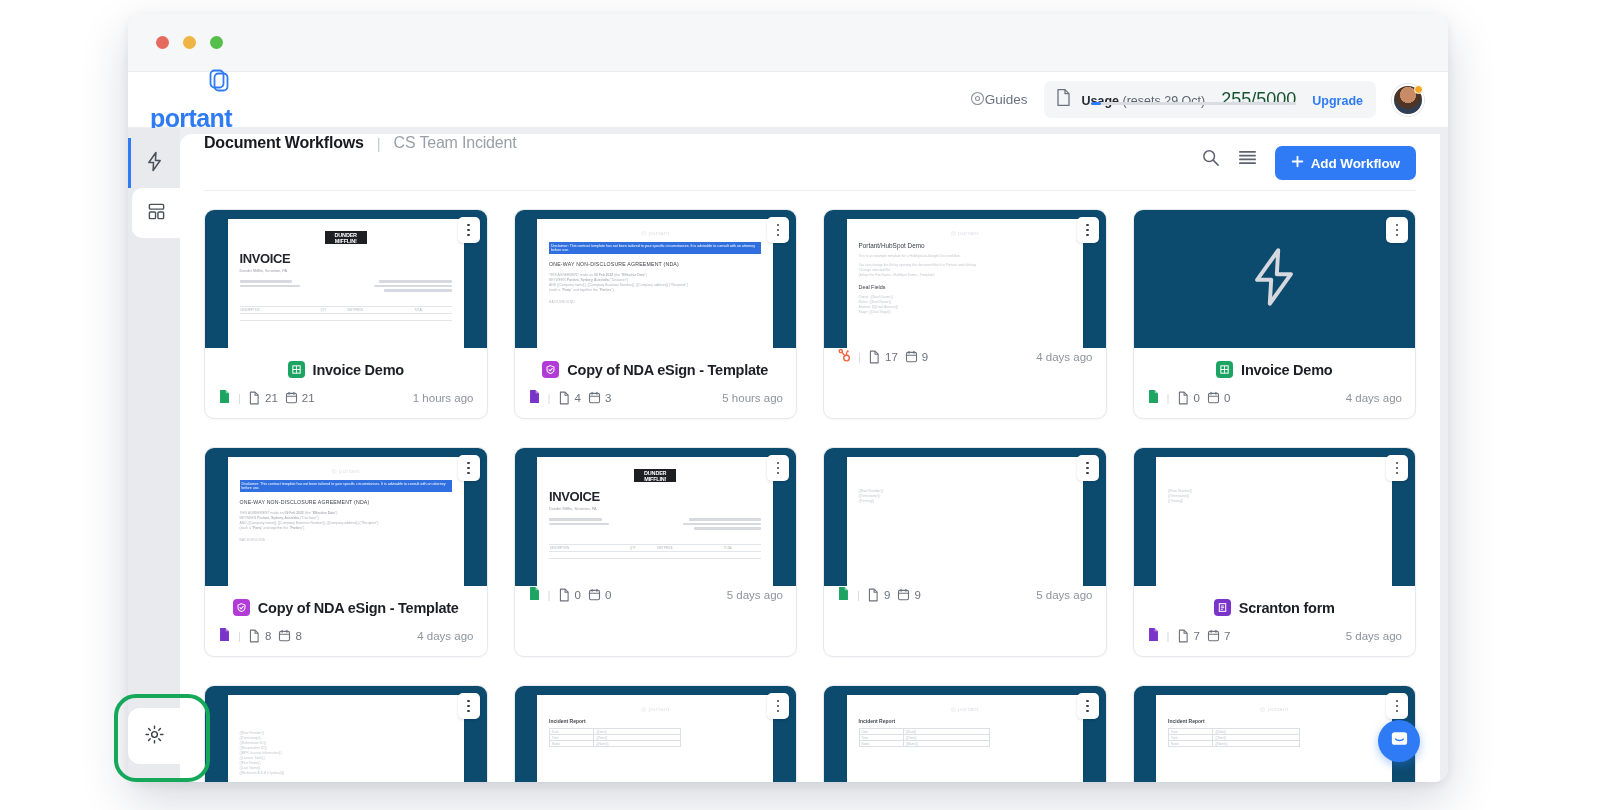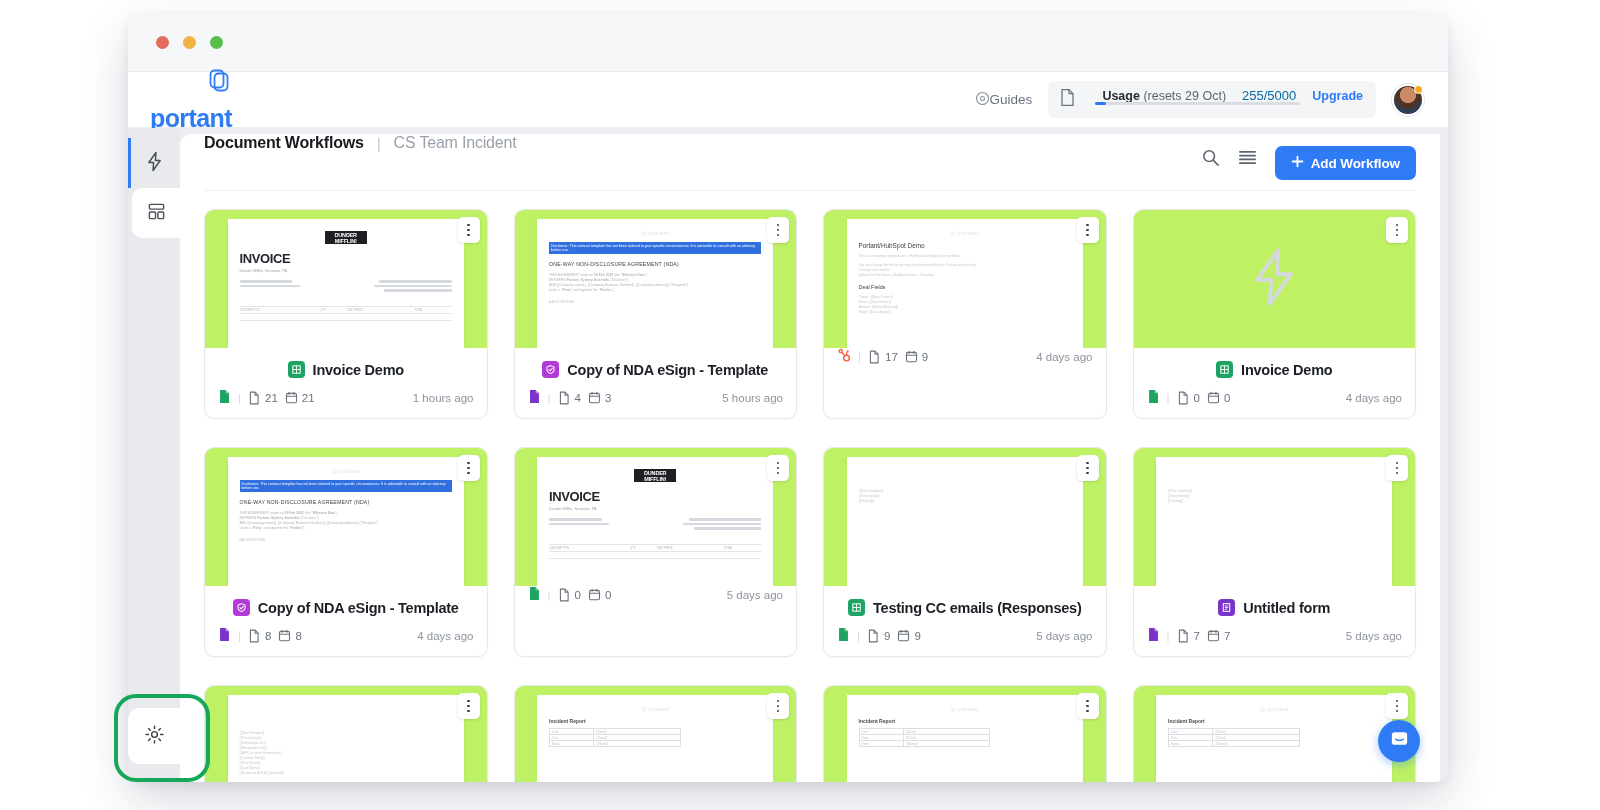--- a/index.html
+++ b/index.html
@@ -57,21 +57,21 @@
     color: #6a7280; font-size: 13.5px; cursor: pointer;
   }
   #usage-pill {
     display: flex; align-items: center; gap: 10px;
     background: #f3f5f7; border-radius: 7px;
     padding: 7px 13px 7px 11px;
   }
   #usage-texts { display: flex; align-items: baseline; gap: 16px; }
   .usage-line1 { font-size: 12.5px; color: #5c646f; white-space: nowrap; }
   .usage-line1 b { color: #272b33; font-weight: bold; }
-  #usage-count { font-size: 13px; color: #0369a1; white-space: nowrap; }
+  #usage-count { font-size: 18px; color: #14532d; white-space: nowrap; }
   #usage-upgrade {
     font-size: 12.5px; font-weight: bold; color: #2f7bf6;
     cursor: pointer; white-space: nowrap;
   }
   #usage-bar-wrap {
     position: absolute; left: 36px; bottom: 6px;
     width: 205px; height: 3px; background: #d9dde2; border-radius: 2px;
   }
   #usage-bar-fill { width: 11%; height: 100%; background: #2f7bf6; border-radius: 2px; }
   #usage-pill-inner { position: relative; }
@@ -172,21 +172,21 @@
   }
   .card {
     background: #ffffff;
     border: 1px solid #e6e8ec;
     border-radius: 10px;
     overflow: hidden;
     cursor: pointer;
     box-shadow: 0 1px 2px rgba(30,40,70,.04);
   }
   .thumb {
-    height: 138px; background: #bef264;
+    height: 138px; background: #0c4a6e;
     position: relative; overflow: hidden;
     display: flex; justify-content: center;
   }
   .thumb-paper {
     width: 84%; margin-top: 9px;
     background: #ffffff;
     box-shadow: 0 1px 3px rgba(0,0,0,.06);
     padding: 10px 12px 0 12px;
     overflow: hidden;
     font-size: 3.6px; color: #b9bdc4;
@@ -283,21 +283,21 @@
         <span>
           <svg width="15" height="15" viewBox="0 0 16 16">
             <circle cx="8" cy="8" r="6.4" fill="none" stroke="#8d949d" stroke-width="1.2"></circle>
             <circle cx="8" cy="8" r="2.1" fill="none" stroke="#8d949d" stroke-width="1.2"></circle>
           </svg>
         </span>
         <span>Guides</span>
       </div>
 
       <div id="usage-pill">
-        <div id="usage-pill-inner" style="display:flex;gap:26px;">
+        <div id="usage-pill-inner" style="display:flex;align-items:center;gap:10px;">
           <span>
             <svg width="17" height="19" viewBox="0 0 17 19">
               <path d="M3 1.6h7l4 4v11.8H3z" fill="none" stroke="#6a7280" stroke-width="1.3" stroke-linejoin="round"></path>
               <path d="M10 1.6v4h4" fill="none" stroke="#6a7280" stroke-width="1.3" stroke-linejoin="round"></path>
             </svg>
           </span>
           <div id="usage-texts">
             <span class="usage-line1"><b>Usage</b> <span>(resets 29 Oct)</span></span>
             <span id="usage-count">255/5000</span>
             <span id="usage-upgrade">Upgrade</span>
@@ -713,29 +713,20 @@
                 <div class="kebab">
                   <i></i>
                   <i></i>
                   <i></i>
                 </div>
                 <div class="thumb-paper">
                   <div style="height:22px"></div>
                   <div class="field-line">{{Row Number}}<br>{{Timestamp}}<br>{{Testing}}</div>
                 </div>
               </div>
-              <div class="card-title-row">
-                <span class="badge" style="background:#1da462">
-                  <svg width="11" height="11" viewBox="0 0 12 12">
-                    <rect x="2" y="2" width="8" height="8" fill="none" stroke="#fff" stroke-width="1.1"></rect>
-                    <path d="M2 6h8M6 2v8" stroke="#fff" stroke-width="1"></path>
-                  </svg>
-                </span>
-                <span class="card-title">Testing CC emails (Responses)</span>
-              </div>
               <div class="card-foot">
                 <span><svg width="13" height="15" viewBox="0 0 14 16">
                     <path d="M2.2 1h6l3.6 3.6V15H2.2z" fill="#1da462"></path>
                     <path d="M8.2 1v3.6h3.6" fill="#ffffff" opacity=".45"></path>
                   </svg></span>
                 <span class="foot-sep">|</span>
                 <span class="stat">
                   <svg width="13" height="14" viewBox="0 0 14 15">
                     <path d="M2.6 1.2h5l3.3 3.3v9.3H2.6z" fill="none" stroke="#6b727c" stroke-width="1.2" stroke-linejoin="round"></path>
                     <path d="M7.6 1.2v3.3h3.3" fill="none" stroke="#6b727c" stroke-width="1.2" stroke-linejoin="round"></path>
@@ -764,21 +755,21 @@
                   <div class="field-line">{{Row Number}}<br>{{Timestamp}}<br>{{Testing}}</div>
                 </div>
               </div>
               <div class="card-title-row">
                 <span class="badge" style="background:#7a34c9">
                   <svg width="11" height="11" viewBox="0 0 12 12">
                     <rect x="2.5" y="1.8" width="7" height="8.4" fill="none" stroke="#fff" stroke-width="1.1"></rect>
                     <path d="M4.2 4.4h3.6M4.2 6.2h3.6M4.2 8h2.2" stroke="#fff" stroke-width="1"></path>
                   </svg>
                 </span>
-                <span class="card-title">Untitled form</span>
+                <span class="card-title">Scranton form</span>
               </div>
               <div class="card-foot">
                 <span><svg width="13" height="15" viewBox="0 0 14 16">
                     <path d="M2.2 1h6l3.6 3.6V15H2.2z" fill="#7a34c9"></path>
                     <path d="M8.2 1v3.6h3.6" fill="#ffffff" opacity=".45"></path>
                   </svg></span>
                 <span class="foot-sep">|</span>
                 <span class="stat">
                   <svg width="13" height="14" viewBox="0 0 14 15">
                     <path d="M2.6 1.2h5l3.3 3.3v9.3H2.6z" fill="none" stroke="#6b727c" stroke-width="1.2" stroke-linejoin="round"></path>

